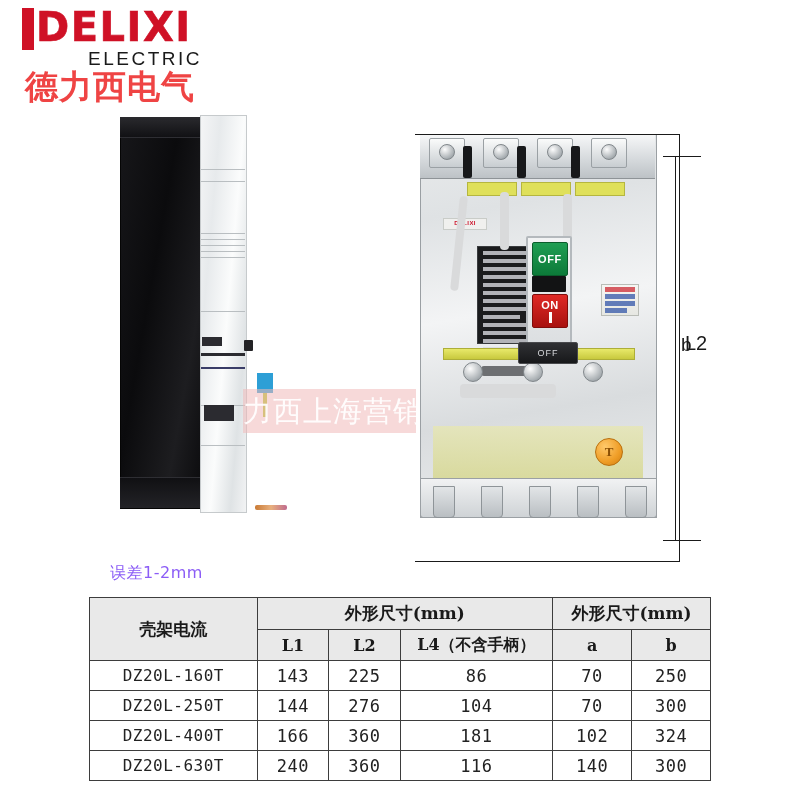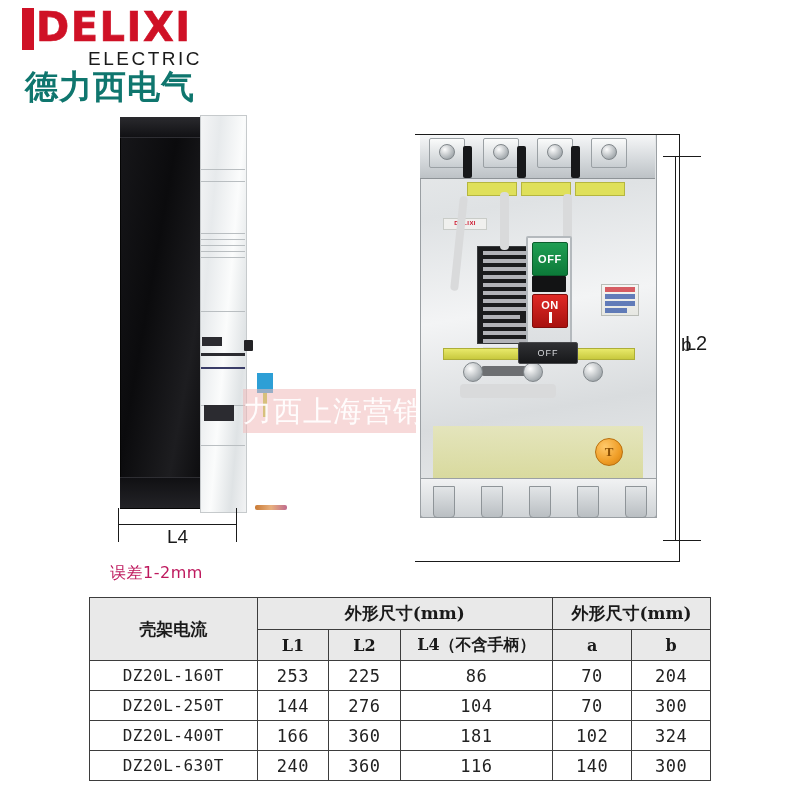--- a/index.html
+++ b/index.html
@@ -25,21 +25,21 @@
     line-height:46px;
   }
   #logo-electric{
     position:absolute;left:66px;top:42px;
     font-family:"Liberation Sans", sans-serif;
     font-size:19px;letter-spacing:2.5px;color:#1a1a1a;
   }
   #logo-cn{
     position:absolute;left:3px;top:62px;
     font-family:"DejaVu Sans", sans-serif;
-    font-weight:bold;font-size:33px;letter-spacing:1px;color:#0f766e;
+    font-weight:bold;font-size:33px;letter-spacing:1px;color:#ef4444;
     line-height:38px;
   }
 
   #page-title{
     position:absolute;left:0;top:20px;width:800px;
     text-align:center;
     font-family:"DejaVu Sans", sans-serif;
     font-weight:bold;font-size:48px;letter-spacing:4px;
     color:#111;
     padding-left:85px;box-sizing:border-box;
@@ -169,21 +169,21 @@
     color:#1a1a1a;font-family:"Liberation Sans",sans-serif;}
 
   
   #watermark{position:absolute;left:243px;top:284px;width:173px;height:44px;
     background:rgba(240,185,185,0.55);
     font-family:"DejaVu Sans",sans-serif;font-size:29px;color:rgba(255,255,255,0.92);
     line-height:44px;letter-spacing:1px;white-space:nowrap;overflow:hidden;}
 
   
   #tolerance-note{position:absolute;left:110px;top:563px;
-    font-family:"DejaVu Sans",sans-serif;font-size:16px;color:#be185d;letter-spacing:.5px;}
+    font-family:"DejaVu Sans",sans-serif;font-size:16px;color:#8b5cf6;letter-spacing:.5px;}
 
   
   #spec-table{position:absolute;left:89px;top:597px;width:622px;
     border-collapse:collapse;}
   #spec-table th,#spec-table td{
     border:1px solid #3d3d3d;
     text-align:center;vertical-align:middle;
     padding:0;
   }
   #spec-table thead th{
@@ -236,26 +236,20 @@
     <div class="sv-blk" style="left:97px;top:232px;width:20px;height:9px;"></div>
     <div class="sv-blk" style="left:99px;top:300px;width:30px;height:16px;"></div>
     <div class="sv-blk" style="left:96px;top:248px;width:44px;height:3px;"></div>
     <div class="sv-knob"></div>
     <div class="sv-blue"></div>
     <div class="sv-green"></div>
     <div class="sv-orange"></div>
     <div class="sv-line" style="left:96px;top:262px;width:44px;height:2px;background:#3a3d68;"></div>
   </div>
 
-  <div id="l4-dim">
-    <div id="l4-tick-l"></div>
-    <div id="l4-tick-r"></div>
-    <div id="l4-line"></div>
-    <div id="l4-label">L4</div>
-  </div>
 
   <div id="front-view-wrap">
     <div id="fv-body"></div>
     <div class="fv-topbar"></div>
 
     <div class="fv-term" style="left:24px;"></div>
     <div class="fv-term" style="left:78px;"></div>
     <div class="fv-term" style="left:132px;"></div>
     <div class="fv-term" style="left:186px;"></div>
     <div class="fv-screw" style="left:34px;top:18px;"></div>
@@ -382,25 +376,25 @@
       <th class="sub" style="width:74px;">L1</th>
       <th class="sub" style="width:74px;">L2</th>
       <th class="sub" style="width:162px;">L4（不含手柄）</th>
       <th class="sub" style="width:82px;">a</th>
       <th class="sub" style="width:82px;">b</th>
     </tr>
   </thead>
   <tbody>
     <tr>
       <td class="model">DZ20L-160T</td>
-      <td>253</td>
+      <td>143</td>
       <td>225</td>
       <td>86</td>
       <td>70</td>
-      <td>204</td>
+      <td>250</td>
     </tr>
     <tr>
       <td class="model">DZ20L-250T</td>
       <td>144</td>
       <td>276</td>
       <td>104</td>
       <td>70</td>
       <td>300</td>
     </tr>
     <tr>

